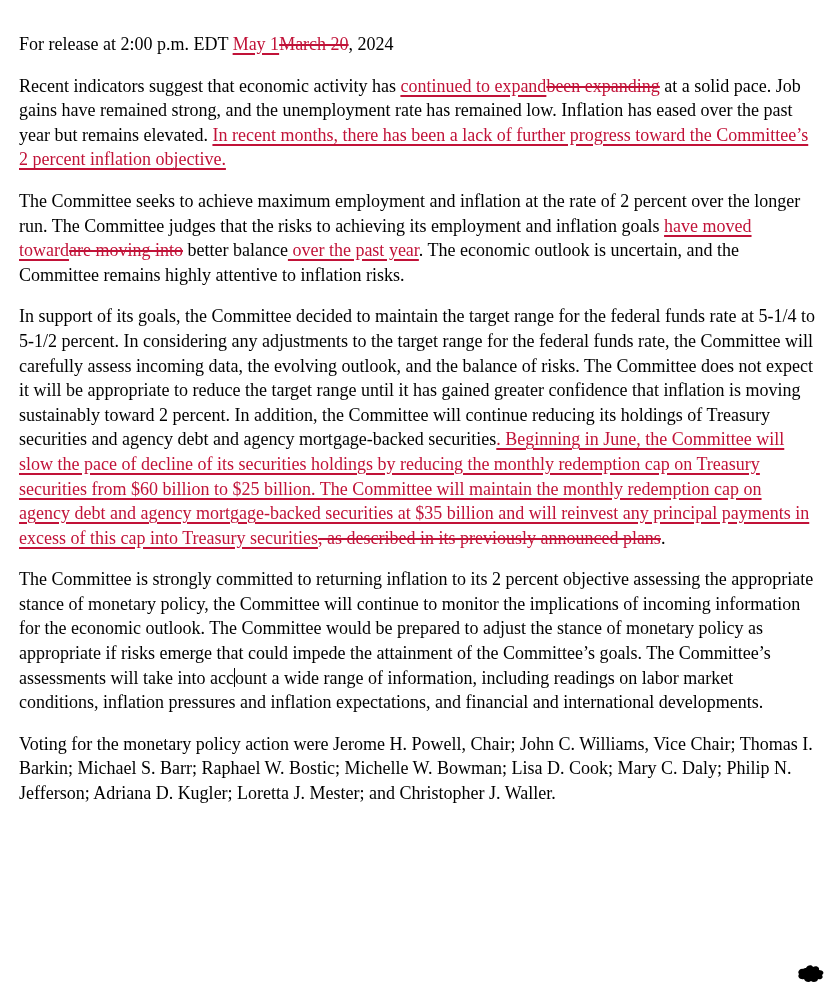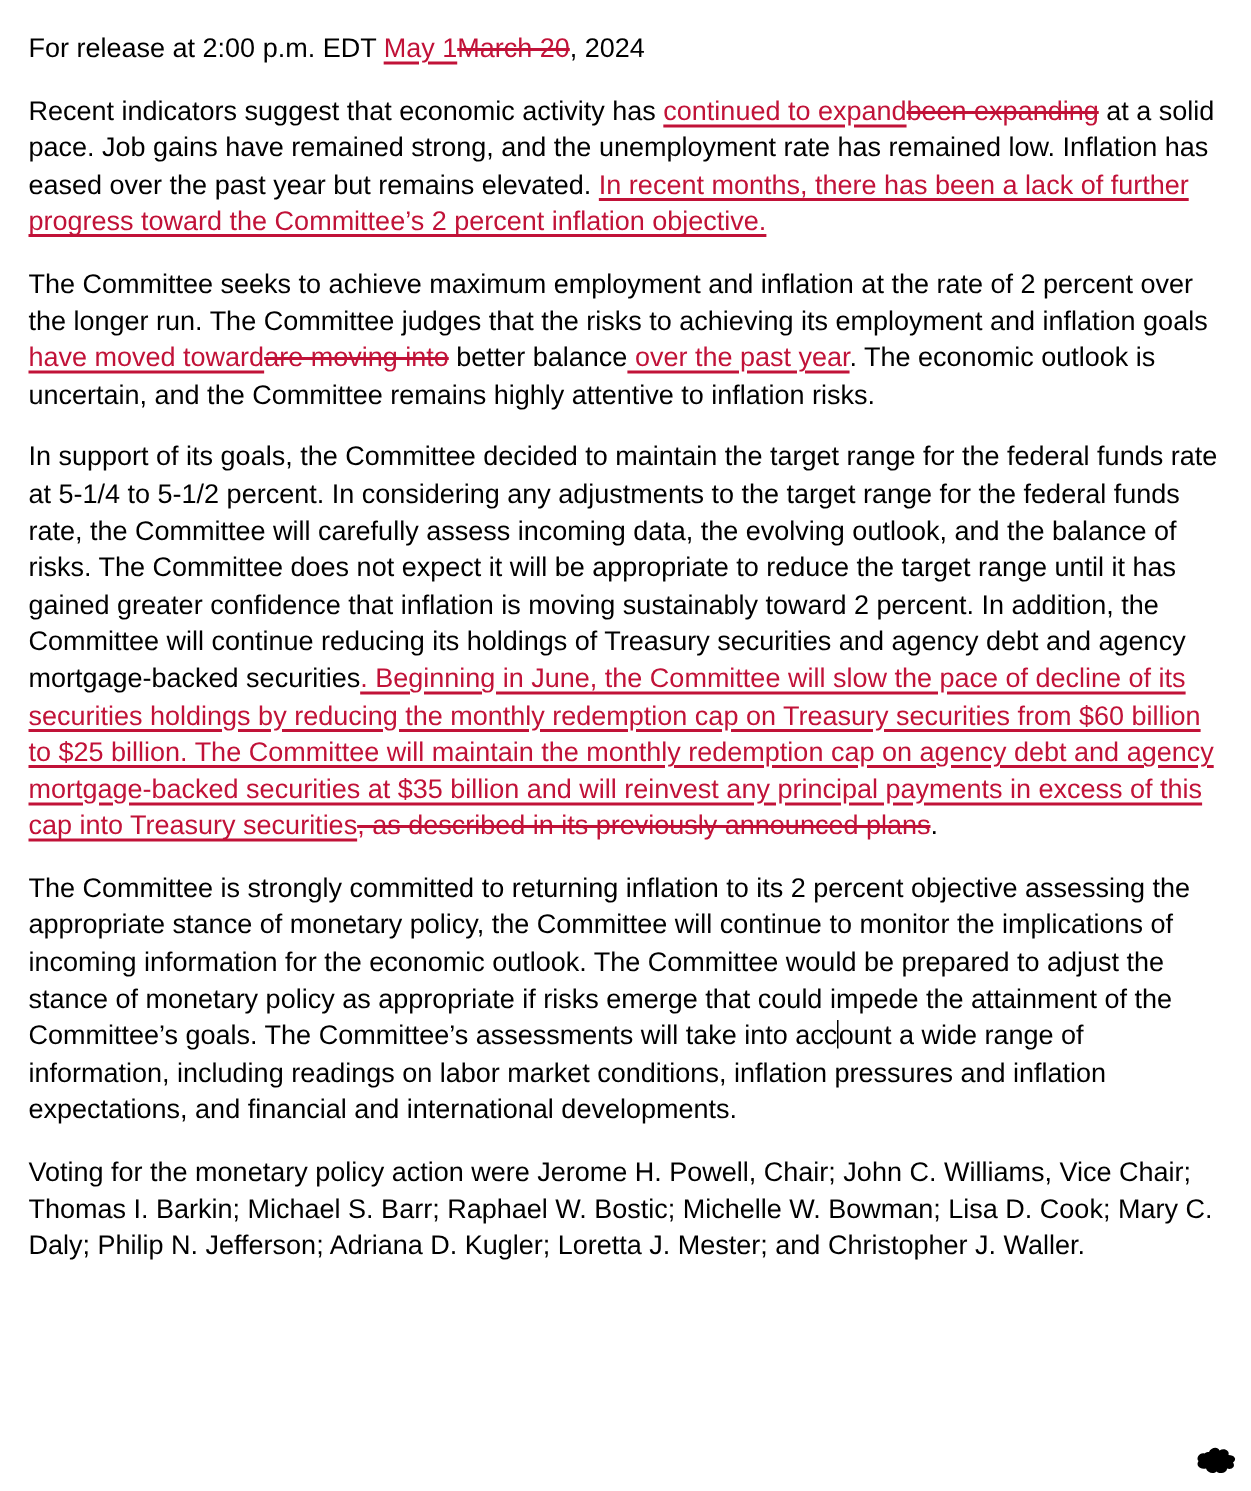--- a/index.html
+++ b/index.html
@@ -3,24 +3,24 @@
 <meta charset="utf-8">
 <style>
   html, body { margin: 0; padding: 0; background: #ffffff; }
   .page {
     position: relative;
     width: 834px;
     height: 994px;
     box-sizing: border-box;
     background: #ffffff;
     color: #000000;
-    font-family: Liberation Sans, sans-serif;
+    font-family: Liberation Serif, serif;
     font-size: 18px;
     line-height: 24.6px;
-    padding: 20px 18px 0 19px;
+    padding: 32px 18px 0 19px;
     overflow: hidden;
     cursor: text;
   }
   .doc p { margin: 0 0 17px 0; }
   .run-normal { color: #000000; text-decoration: none; }
   .run-ins {
     color: var(--revision-color, #C11238);
     text-decoration: underline;
     text-decoration-thickness: 1.6px;
     text-underline-offset: 3px;

